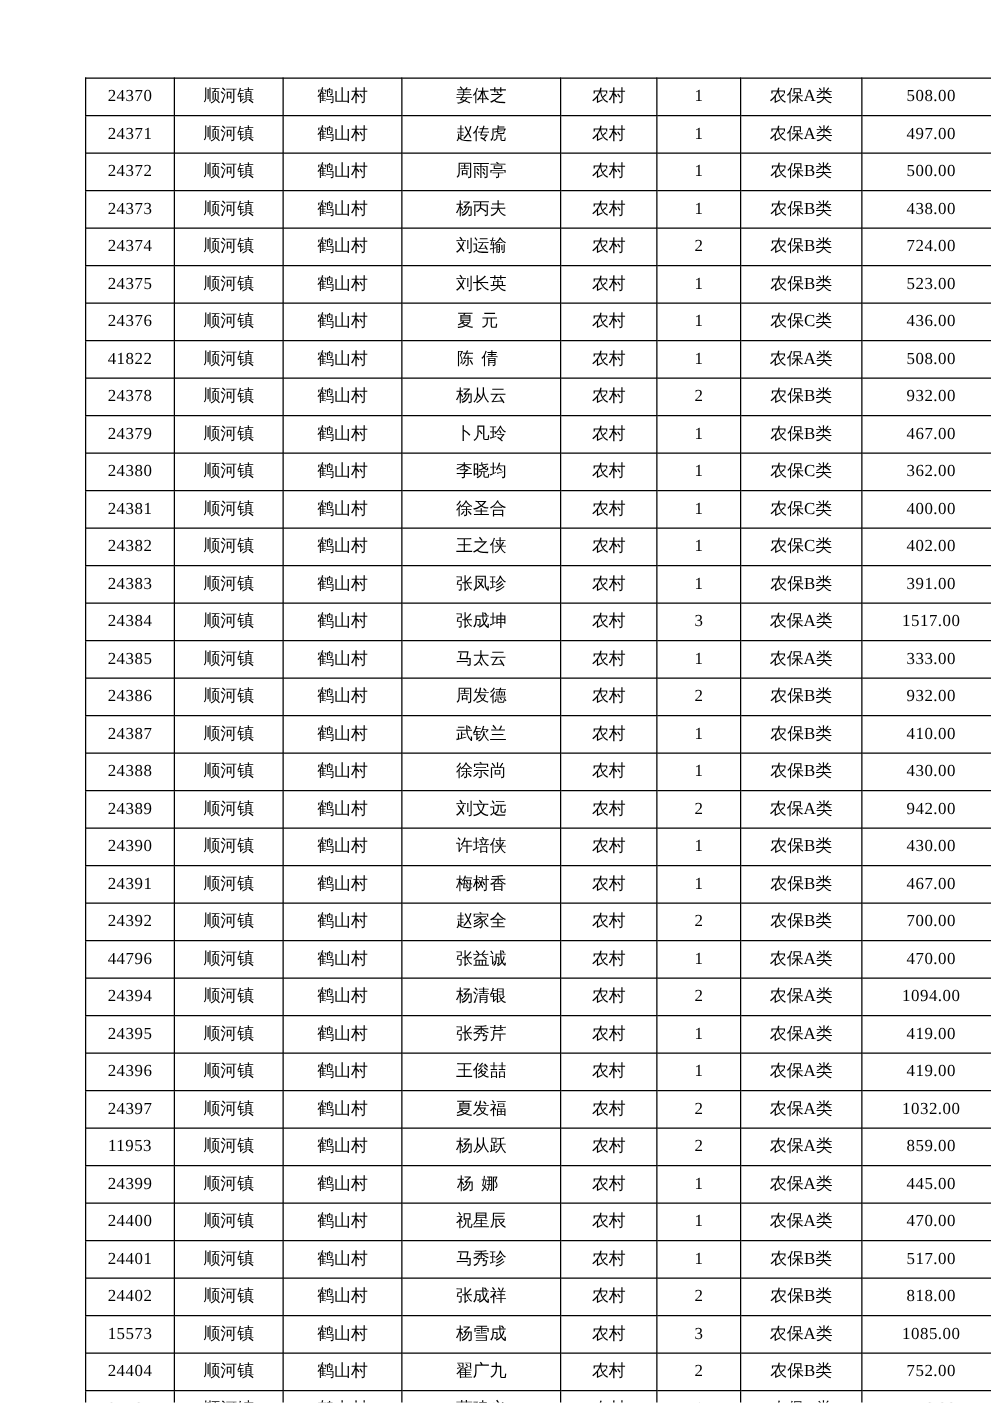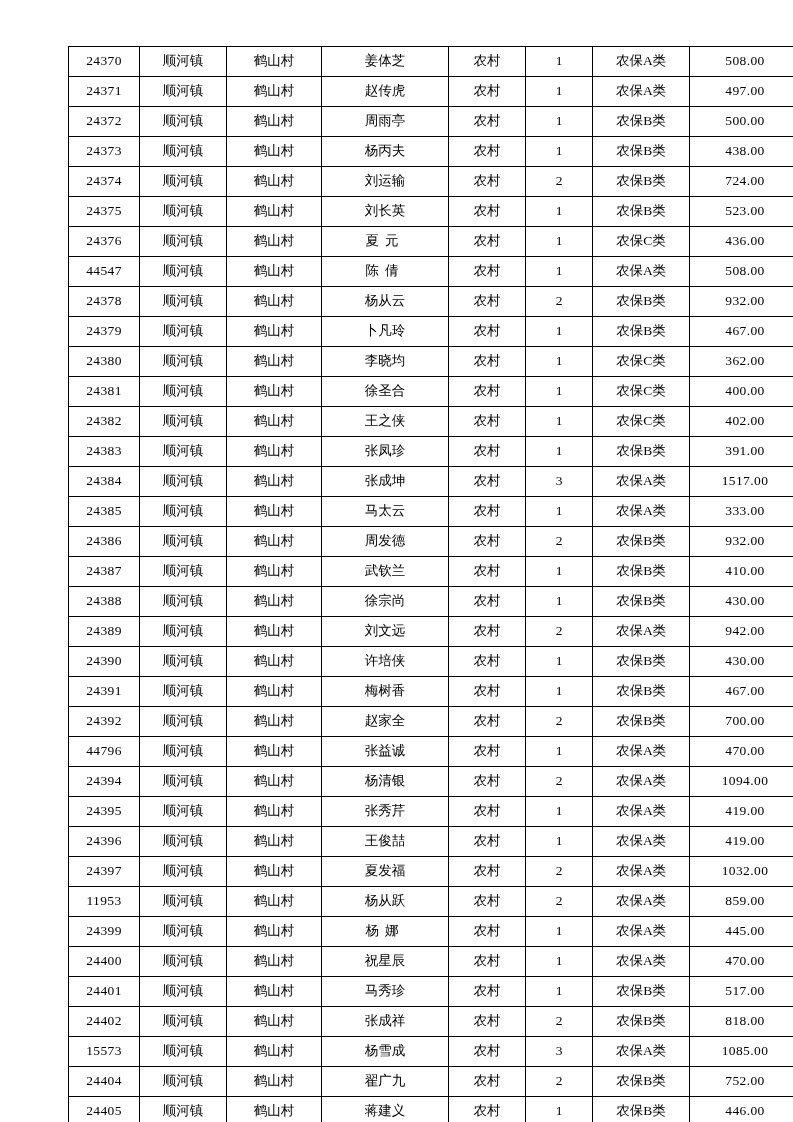--- a/index.html
+++ b/index.html
@@ -11,21 +11,21 @@
     width: 793px;
     height: 1122px;
     font-family: "Liberation Serif", "DejaVu Serif", serif;
     color: #000000;
   }
   .page {
     position: relative;
     width: 785px;
     height: 1122px;
     box-sizing: border-box;
-    padding: 46px 68px 0 68px;
+    padding: 62px 68px 0 68px;
   }
   table.data-table {
     border-collapse: collapse;
     width: 657px;
     table-layout: fixed;
   }
   table.data-table td {
     border: 1px solid #000000;
     height: 29px;
     padding: 0 2px;
@@ -119,21 +119,21 @@
           <td class="c-id">24376</td>
           <td class="c-town">顺河镇</td>
           <td class="c-village">鹤山村</td>
           <td class="c-name name-sp">夏元</td>
           <td class="c-type">农村</td>
           <td class="c-count">1</td>
           <td class="c-cat">农保C类</td>
           <td class="c-amount">436.00</td>
         </tr>
         <tr>
-          <td class="c-id">44547</td>
+          <td class="c-id">41822</td>
           <td class="c-town">顺河镇</td>
           <td class="c-village">鹤山村</td>
           <td class="c-name name-sp">陈倩</td>
           <td class="c-type">农村</td>
           <td class="c-count">1</td>
           <td class="c-cat">农保A类</td>
           <td class="c-amount">508.00</td>
         </tr>
         <tr>
           <td class="c-id">24378</td>

